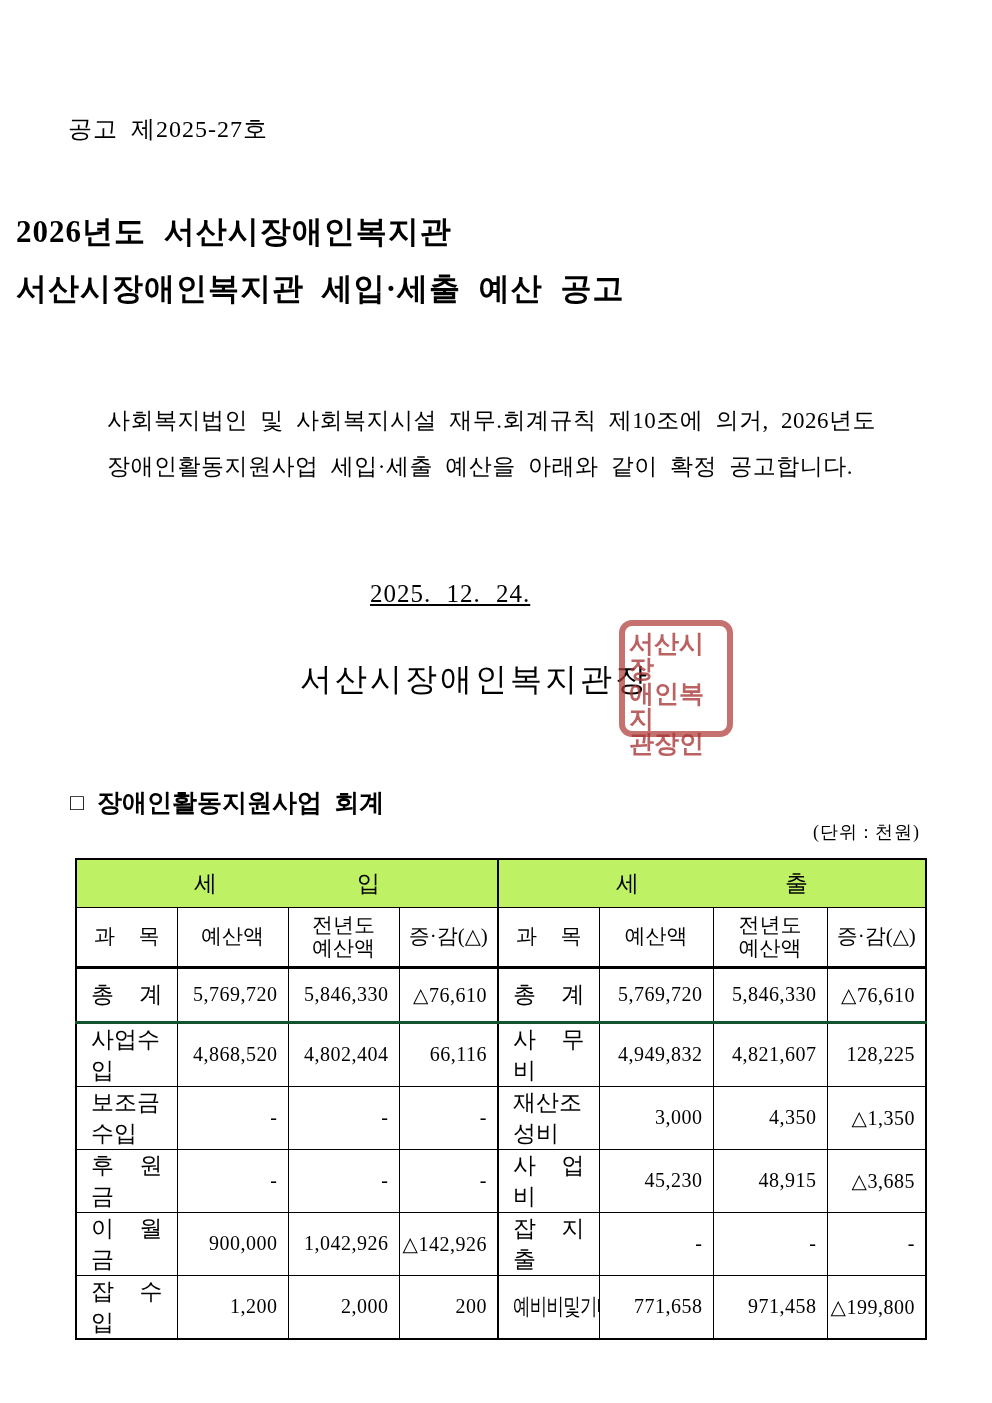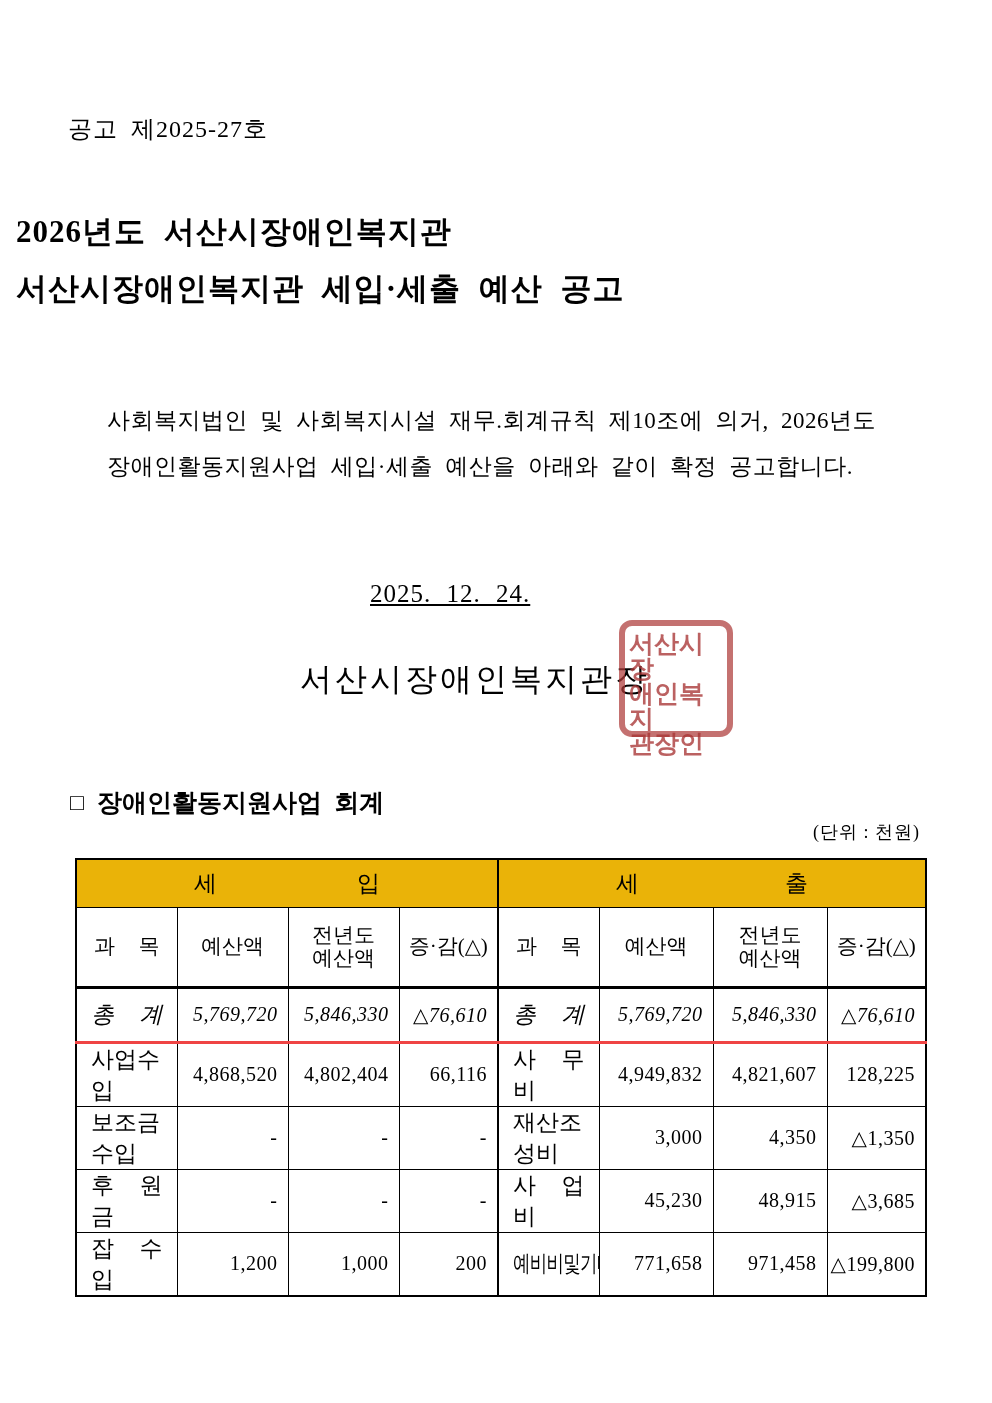--- a/index.html
+++ b/index.html
@@ -120,47 +120,46 @@
   }
   
   table.budget tr.cols th:nth-child(5),
   table.budget tr.data td:nth-child(5),
   table.budget tr.groups th:nth-child(2) {
     border-left: 2px solid #000;
   }
 
   tr.groups th {
     height: 48px;
-    background: #eab308;
+    background: #bef264;
     font-size: 23px;
     text-align: justify;
     text-align-last: justify;
     padding: 0 117px;
   }
   tr.cols th {
     height: 50px;
     font-size: 21px;
     text-align: center;
     white-space: pre-line;
     line-height: 23px;
-    padding: 16px 2px;
+    padding: 6px 2px;
   }
   tr.cols th.subject-col {
     text-align: justify;
     text-align-last: justify;
     padding: 1px 17px;
     white-space: normal;
   }
 
   tr.data { height: 52px; }
   tr.data.total { height: 55px; }
   tr.data.total td {
     border-top: 3px solid #000;
-    border-bottom: 3px solid #ef4444;
-    font-style: italic;
+    border-bottom: 3px solid #14532d;
   }
   td.subject {
     font-size: 23px;
     text-align: justify;
     text-align-last: justify;
     padding: 0 14px;
   }
   td.num {
     font-size: 20px;
     text-align: right;
@@ -272,23 +271,33 @@
         <td class="subject">후 원 금</td>
         <td class="num">-</td>
         <td class="num">-</td>
         <td class="num">-</td>
         <td class="subject">사 업 비</td>
         <td class="num">45,230</td>
         <td class="num">48,915</td>
         <td class="num">△3,685</td>
       </tr>
       <tr class="data">
+        <td class="subject">이 월 금</td>
+        <td class="num">900,000</td>
+        <td class="num">1,042,926</td>
+        <td class="num">△142,926</td>
+        <td class="subject">잡 지 출</td>
+        <td class="num">-</td>
+        <td class="num">-</td>
+        <td class="num">-</td>
+      </tr>
+      <tr class="data">
         <td class="subject">잡 수 입</td>
         <td class="num">1,200</td>
-        <td class="num">1,000</td>
+        <td class="num">2,000</td>
         <td class="num">200</td>
         <td class="subject"><span class="squeeze">예비비및기타</span></td>
         <td class="num">771,658</td>
         <td class="num">971,458</td>
         <td class="num">△199,800</td>
       </tr>
     </tbody>
   </table>
 
 </div>

